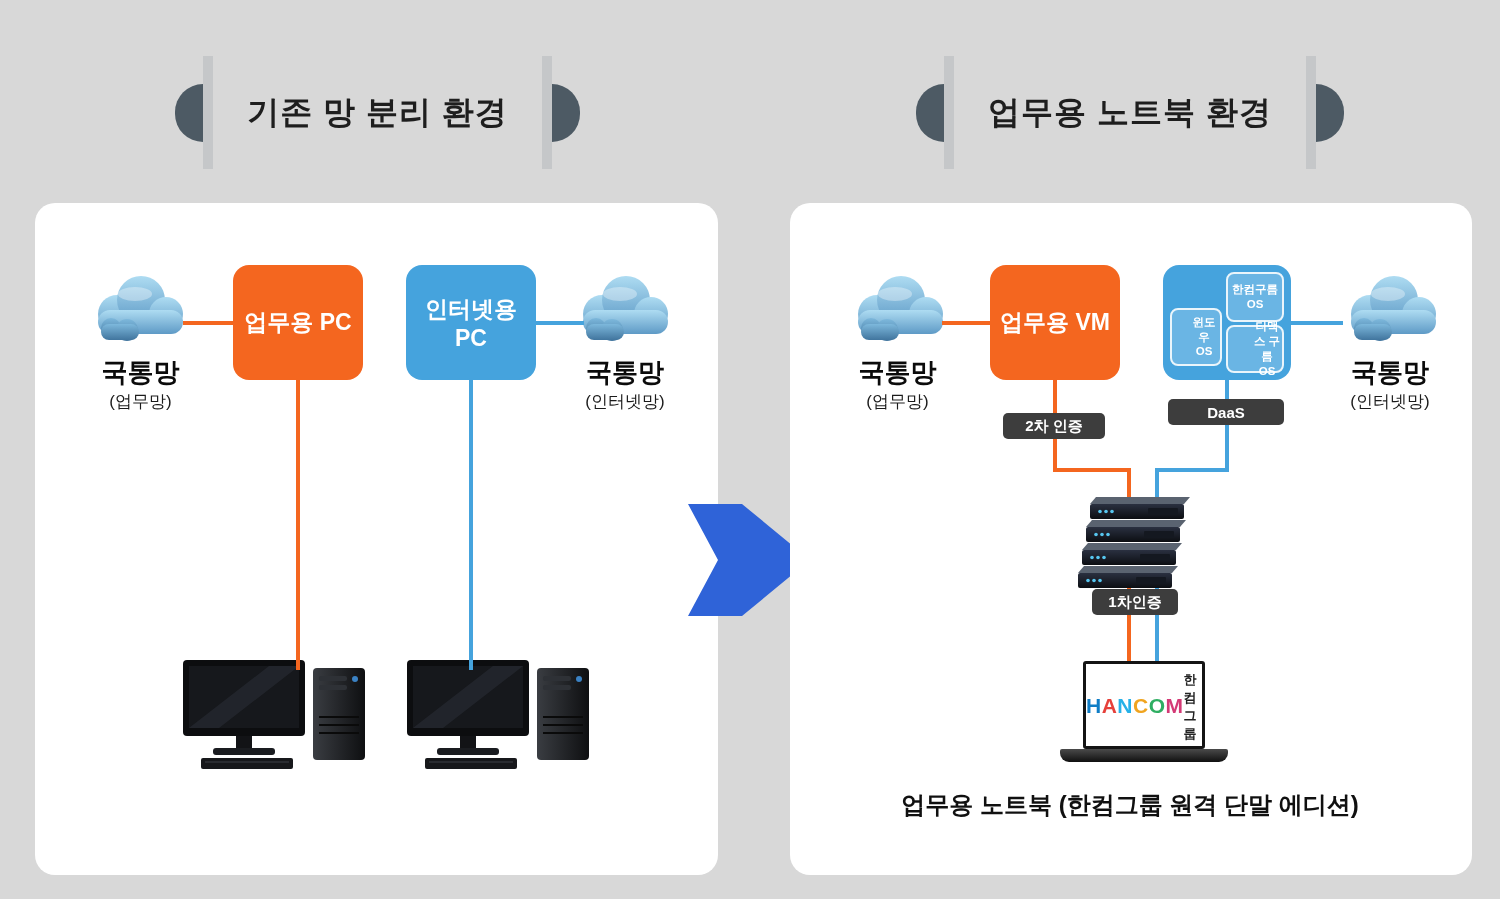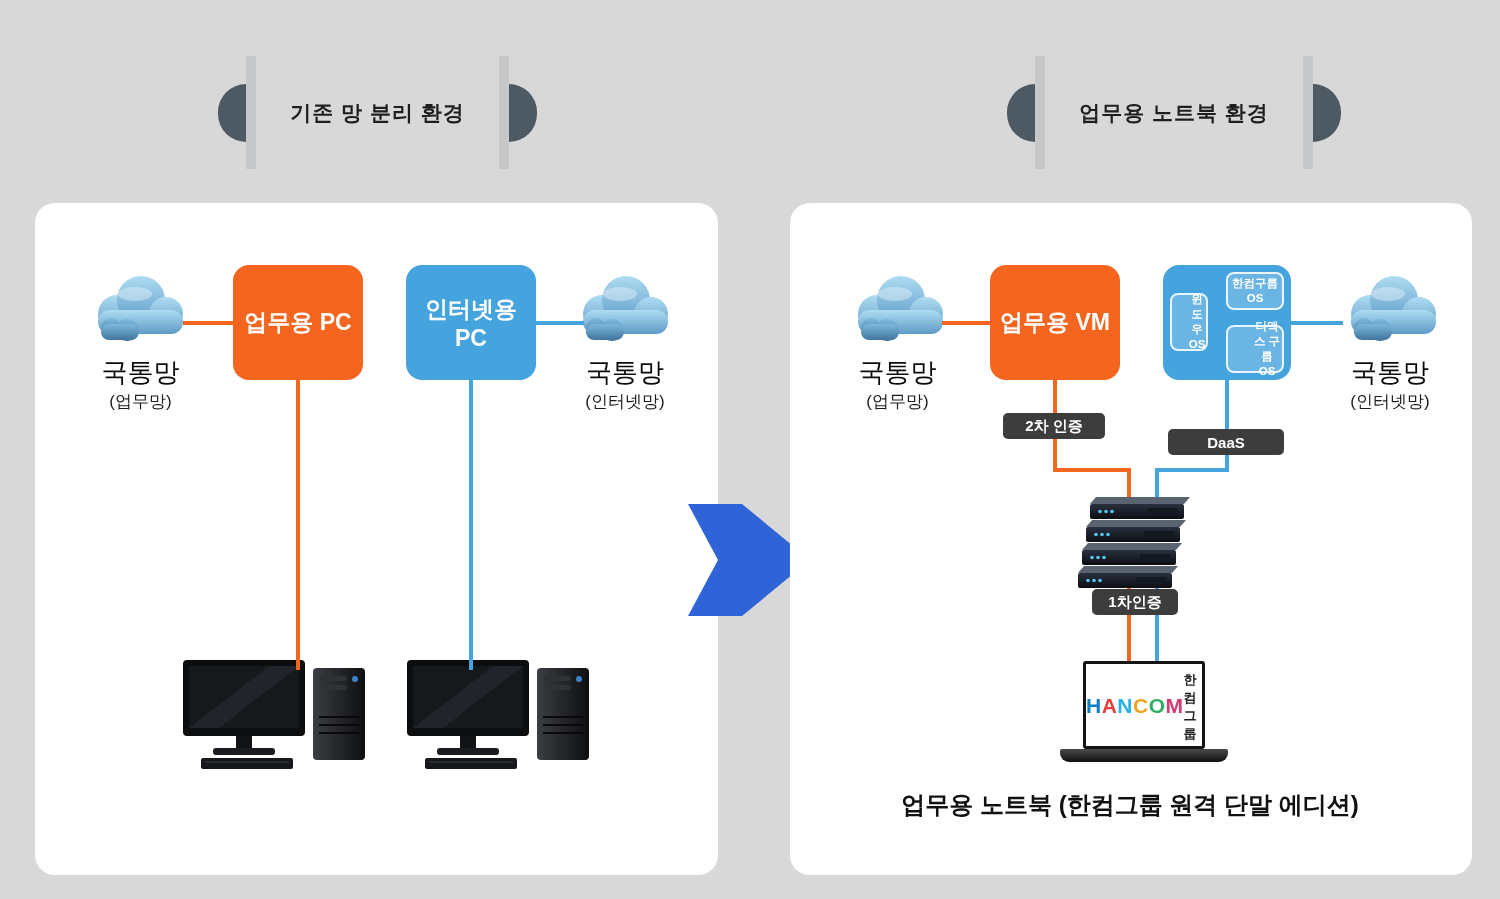--- a/index.html
+++ b/index.html
@@ -11,21 +11,21 @@
   html,body{margin:0;padding:0;}
   body{font-family:"Liberation Sans", sans-serif; background:#d8d8d8;}
   .canvas{position:relative;width:1500px;height:899px;background:#d8d8d8;overflow:hidden;}
 
   
   .title-wrap{position:absolute;top:55px;height:115px;display:flex;align-items:center;justify-content:center;}
   .deco-bar{width:10px;height:113px;background:#c5c7c9;}
   .deco-moon{width:28px;height:58px;background:#4d5a64;}
   .moon-left{border-radius:29px 0 0 29px;}
   .moon-right{border-radius:0 29px 29px 0;}
-  .title-text{font-size:21px;font-weight:800;color:#1e1e1e;margin:0 34px;letter-spacing:1px;white-space:nowrap;}
+  .title-text{font-size:32px;font-weight:800;color:#1e1e1e;margin:0 34px;letter-spacing:1px;white-space:nowrap;}
 
   
   .panel{position:absolute;background:#ffffff;border-radius:20px;top:203px;height:672px;}
   #panel-left{left:35px;width:683px;}
   #panel-right{left:790px;width:682px;}
 
   .abs{position:absolute;}
 
   
   .nodebox{position:absolute;border-radius:16px;display:flex;align-items:center;justify-content:center;
@@ -33,21 +33,21 @@
   .orange-box{background:var(--orange);}
   .blue-box{background:var(--blue);}
 
   .os-container{position:absolute;left:373px;top:62px;width:128px;height:115px;background:var(--blue);border-radius:16px;}
   .os-inner{position:absolute;background:#6ab5e4;border:2px solid #eaf5fb;border-radius:8px;color:#fff;
             font-size:11.5px;font-weight:700;display:flex;align-items:center;justify-content:center;
             text-align:center;white-space:pre-line;line-height:1.3;box-sizing:border-box;}
 
   
   .cloud-label{position:absolute;text-align:center;}
-  .cloud-name{font-size:26px;font-weight:400;color:#0b0b0b;line-height:1.1;}
+  .cloud-name{font-size:26px;font-weight:700;color:#0b0b0b;line-height:1.1;}
   .cloud-sub{font-size:17px;color:#1b1b1b;margin-top:3px;}
   .cloud{width:110px;height:80px;display:block;}
 
   
   .hline,.vline{position:absolute;z-index:1;}
   .hline{height:4px;}
   .vline{width:4px;}
   .c-orange{background:var(--orange);}
   .c-blue{background:var(--blue);}
 
@@ -171,21 +171,21 @@
 <div class="canvas">
 
   <div class="title-wrap" style="left:150px;width:455px;">
     <div class="deco-moon moon-left"></div>
     <div class="deco-bar"></div>
     <div class="title-text">기존 망 분리 환경</div>
     <div class="deco-bar"></div>
     <div class="deco-moon moon-right"></div>
   </div>
 
-  <div class="title-wrap" style="left:944px;width:460px;">
+  <div class="title-wrap" style="left:900px;width:460px;">
     <div class="deco-moon moon-left"></div>
     <div class="deco-bar"></div>
     <div class="title-text">업무용 노트북 환경</div>
     <div class="deco-bar"></div>
     <div class="deco-moon moon-right"></div>
   </div>
 
   <div class="panel" id="panel-left">
 
     <svg class="cloud abs" style="left:50px;top:65px;">
@@ -235,23 +235,23 @@
     <div class="cloud-label" style="left:30px;top:155px;width:155px;">
       <div class="cloud-name">국통망</div>
       <div class="cloud-sub">(업무망)</div>
     </div>
 
     <div class="hline c-orange" style="left:152px;top:118px;width:48px;"></div>
 
     <div class="nodebox orange-box" style="left:200px;top:62px;">업무용 VM</div>
 
     <div class="os-container">
-      <div class="os-inner" style="left:7px;top:28px;width:38px;height:58px;padding-left:16px;">윈도우
+      <div class="os-inner" style="left:7px;top:43px;width:52px;height:58px;padding-left:16px;">윈도우
 OS</div>
-      <div class="os-inner" style="left:63px;top:7px;width:58px;height:38px;">한컴구름
+      <div class="os-inner" style="left:63px;top:7px;width:58px;height:50px;">한컴구름
 OS</div>
       <div class="os-inner" style="left:63px;top:60px;width:58px;height:48px;padding-left:24px;">티맥스 구름
 OS</div>
     </div>
 
     <div class="hline c-blue" style="left:501px;top:118px;width:52px;"></div>
 
     <svg class="cloud abs" style="left:548px;top:65px;">
         <use href="#sym-cloud"></use>
       </svg>
@@ -261,21 +261,21 @@
     </div>
 
     <div class="vline c-orange" style="left:263px;top:177px;height:92px;"></div>
     <div class="vline c-blue" style="left:435px;top:177px;height:92px;"></div>
     <div class="hline c-orange" style="left:263px;top:265px;width:78px;"></div>
     <div class="hline c-blue" style="left:365px;top:265px;width:74px;"></div>
     <div class="vline c-orange" style="left:337px;top:265px;height:45px;"></div>
     <div class="vline c-blue" style="left:365px;top:265px;height:45px;"></div>
 
     <div class="badge" style="left:213px;top:210px;width:102px;">2차 인증</div>
-    <div class="badge" style="left:378px;top:226px;width:116px;">DaaS</div>
+    <div class="badge" style="left:378px;top:196px;width:116px;">DaaS</div>
 
     <svg class="server-svg" viewBox="0 0 124 102">
         <use href="#sym-server"></use>
       </svg>
 
     <div class="vline c-orange" style="left:337px;top:378px;height:88px;"></div>
     <div class="vline c-blue" style="left:365px;top:378px;height:88px;"></div>
 
     <div class="badge" style="left:302px;top:386px;width:86px;">1차인증</div>
 

